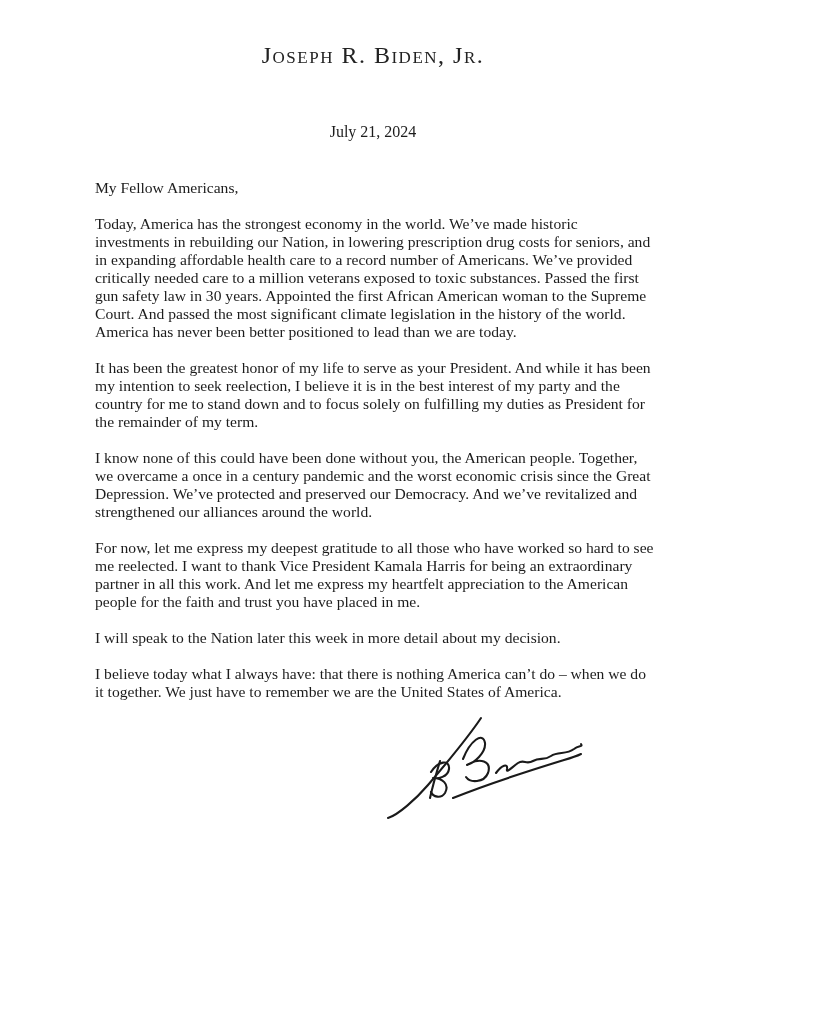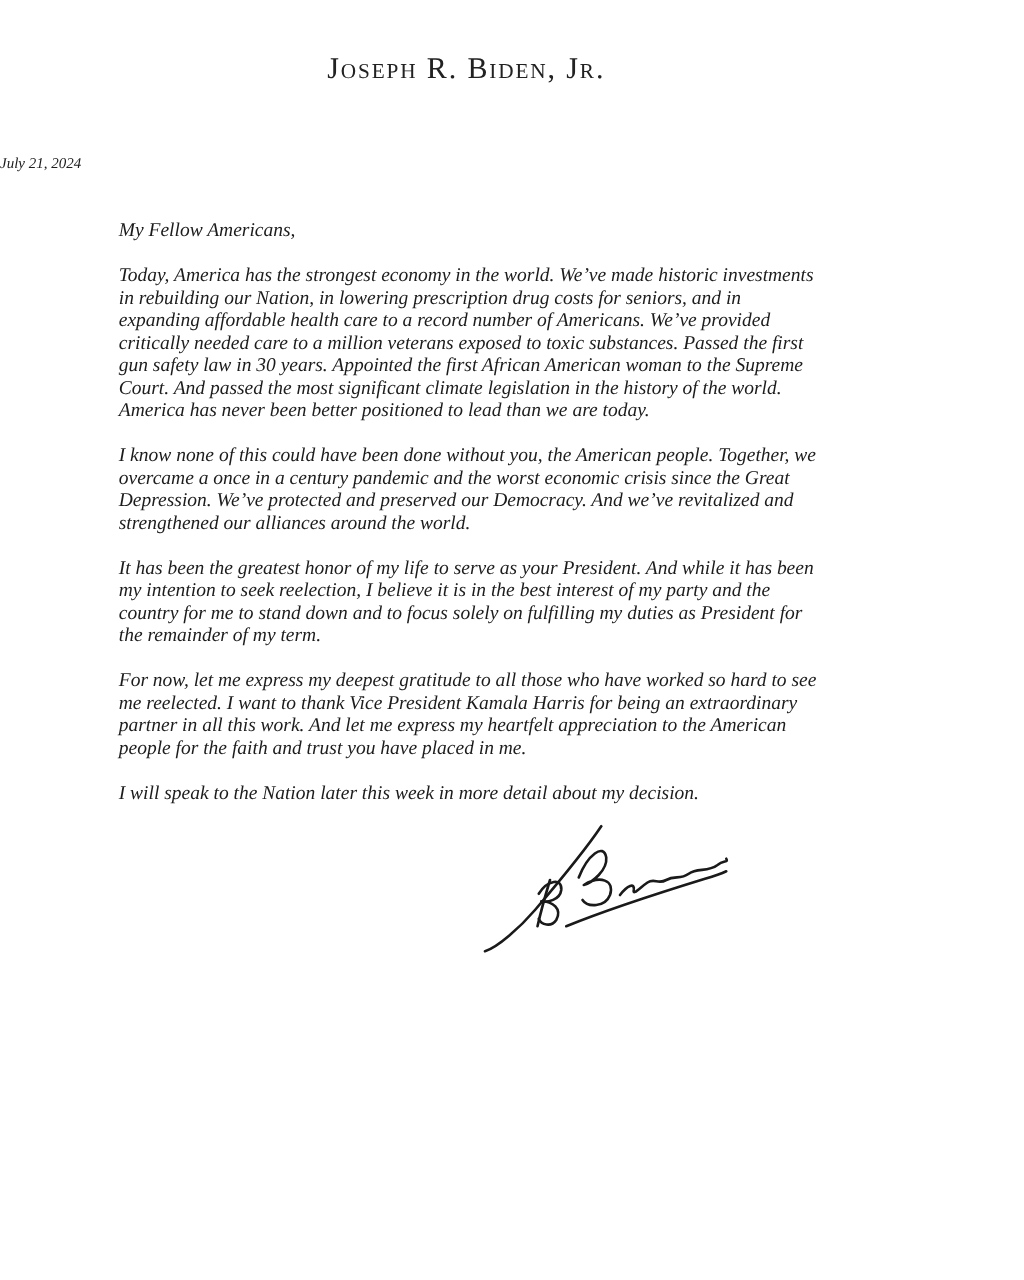--- a/index.html
+++ b/index.html
@@ -20,30 +20,28 @@
   .letterhead {
     padding-top: 42px;
     text-align: center;
     font-variant-caps: small-caps;
     font-size: 24px;
     letter-spacing: 1.5px;
     color: #222;
   }
   .date {
     margin-top: 54px;
-    text-align: left;
-    font-size: 12px;
-    font-style: italic;
+    text-align: center;
+    font-size: 16px;
   }
   .body-block {
     margin: 38px 92px 0 95px;
     font-size: 15.6px;
     line-height: 18px;
     text-align: left;
-    font-style: italic;
   }
   .body-block p {
     margin: 0 0 18px 0;
   }
   .salutation {
     margin-bottom: 18px;
   }
   .signature-wrap {
     margin-top: -4px;
     margin-left: 255px;
@@ -72,28 +70,29 @@
 
   <div class="date">July 21, 2024</div>
 
   <div class="body-block">
 
     <p class="salutation">My Fellow Americans,</p>
 
 
     <p>Today, America has the strongest economy in the world. We’ve made historic investments in rebuilding our Nation, in lowering prescription drug costs for seniors, and in expanding affordable health care to a record number of Americans. We’ve provided critically needed care to a million veterans exposed to toxic substances. Passed the first gun safety law in 30 years. Appointed the first African American woman to the Supreme Court. And passed the most significant climate legislation in the history of the world. America has never been better positioned to lead than we are today.</p>
 
+    <p>It has been the greatest honor of my life to serve as your President. And while it has been my intention to seek reelection, I believe it is in the best interest of my party and the country for me to stand down and to focus solely on fulfilling my duties as President for the remainder of my term.</p>
+
     <p>I know none of this could have been done without you, the American people. Together, we overcame a once in a century pandemic and the worst economic crisis since the Great Depression. We’ve protected and preserved our Democracy. And we’ve revitalized and strengthened our alliances around the world.</p>
-
-    <p>It has been the greatest honor of my life to serve as your President. And while it has been my intention to seek reelection, I believe it is in the best interest of my party and the country for me to stand down and to focus solely on fulfilling my duties as President for the remainder of my term.</p>
 
     <p>For now, let me express my deepest gratitude to all those who have worked so hard to see me reelected. I want to thank Vice President Kamala Harris for being an extraordinary partner in all this work. And let me express my heartfelt appreciation to the American people for the faith and trust you have placed in me.</p>
 
     <p>I will speak to the Nation later this week in more detail about my decision.</p>
 
+    <p>I believe today what I always have: that there is nothing America can’t do – when we do it together. We just have to remember we are the United States of America.</p>
 
     <div class="signature-wrap">
       <svg viewBox="0 0 250 105" aria-hidden="true">
 
         <path class="sig-stroke" d="M131,3 C121,18 95,50 78,70 C66,84 48,100 38,103"></path>
 
         <path class="sig-stroke" d="M90,46 C87,56 82,74 80,83"></path>
         <path class="sig-stroke" d="M81,57 C88,46 100,44 99,54 C98,62 88,64 83,63 C92,63 100,69 95,78 C91,84 83,82 81,77"></path>
 
         <path class="sig-stroke" d="M113,44 C120,26 133,16 135,28 C136,38 124,48 117,50 C130,42 142,46 138,58 C134,68 120,68 116,62"></path>

